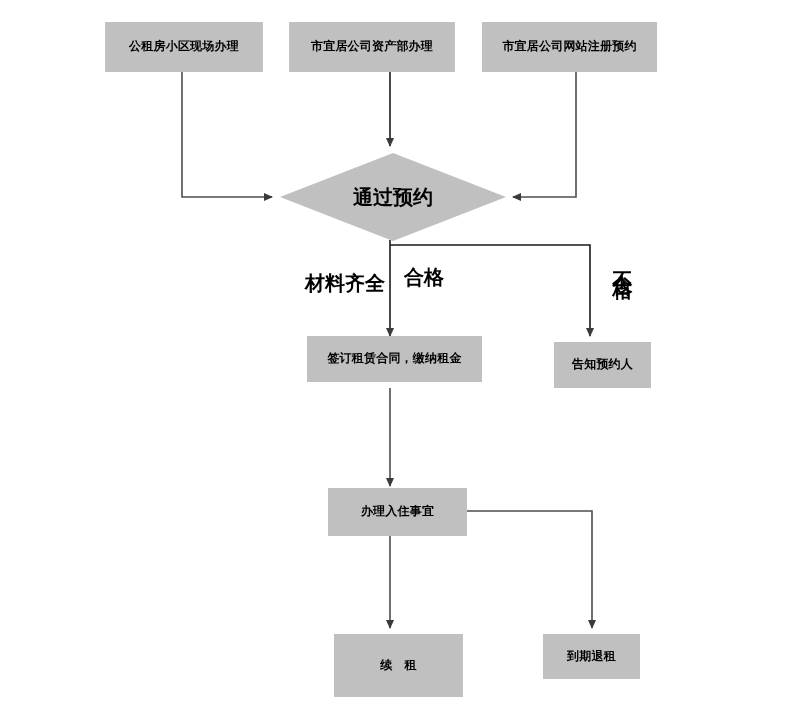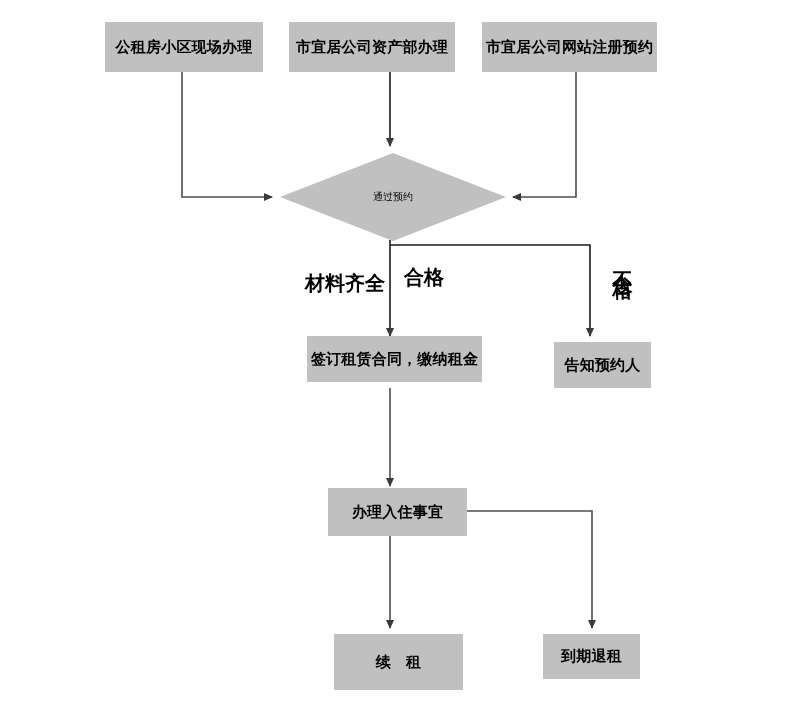--- a/index.html
+++ b/index.html
@@ -26,21 +26,21 @@
   }
   .node {
     position: absolute;
     box-sizing: border-box;
     background: #c0c0c0;
     display: flex;
     align-items: center;
     justify-content: center;
     color: #000000;
     font-weight: bold;
-    font-size: 15px;
+    font-size: 12px;
     letter-spacing: 0.2px;
     line-height: 1.1;
     white-space: nowrap;
     z-index: 2;
   }
   .node-label {
     display: block;
   }
   .decision {
     position: absolute;
@@ -55,22 +55,22 @@
     top: 0;
     width: 100%;
     height: 100%;
     background: #c0c0c0;
     clip-path: polygon(50% 0%, 100% 50%, 50% 100%, 0% 50%);
   }
   .decision .node-label {
     position: relative;
     z-index: 3;
     color: #000000;
-    font-weight: normal;
-    font-size: 10px;
+    font-weight: bold;
+    font-size: 20px;
     white-space: nowrap;
   }
   .edge-label {
     position: absolute;
     color: #000000;
     font-weight: bold;
     font-size: 20px;
     white-space: nowrap;
     z-index: 3;
   }
@@ -151,21 +151,21 @@
   </div>
 
   <div class="node" style="left:540px; top:342px; width:97px; height:46px;margin-left:14px;">
     <span class="node-label">告知预约人</span>
   </div>
 
   <div class="node" style="left:328px; top:488px; width:139px; height:48px;">
     <span class="node-label">办理入住事宜</span>
   </div>
 
-  <div class="node" style="left:334px; top:634px; width:129px; height:56px;">
+  <div class="node" style="left:334px; top:634px; width:129px; height:63px;">
     <span class="node-label">续　租</span>
   </div>
 
   <div class="node" style="left:543px; top:634px; width:97px; height:45px;">
     <span class="node-label">到期退租</span>
   </div>
 
 </div>
 
 </body></html>

